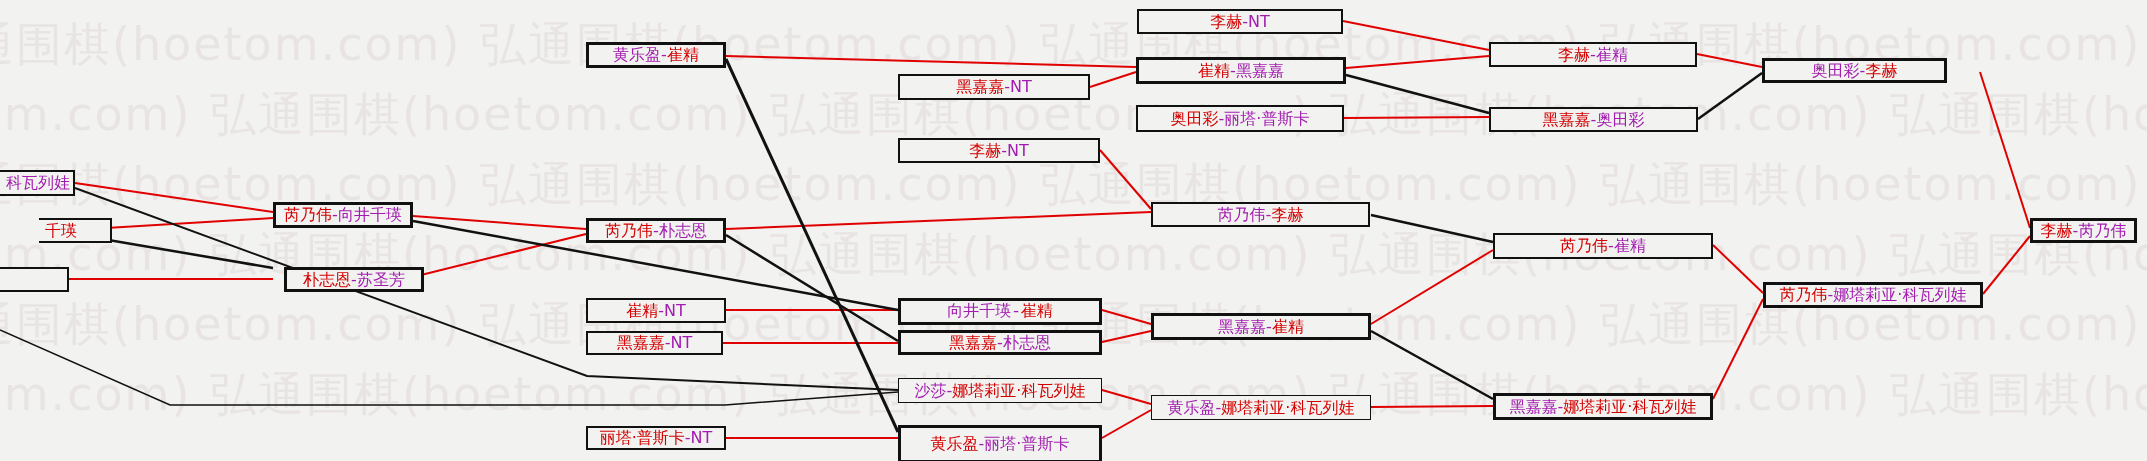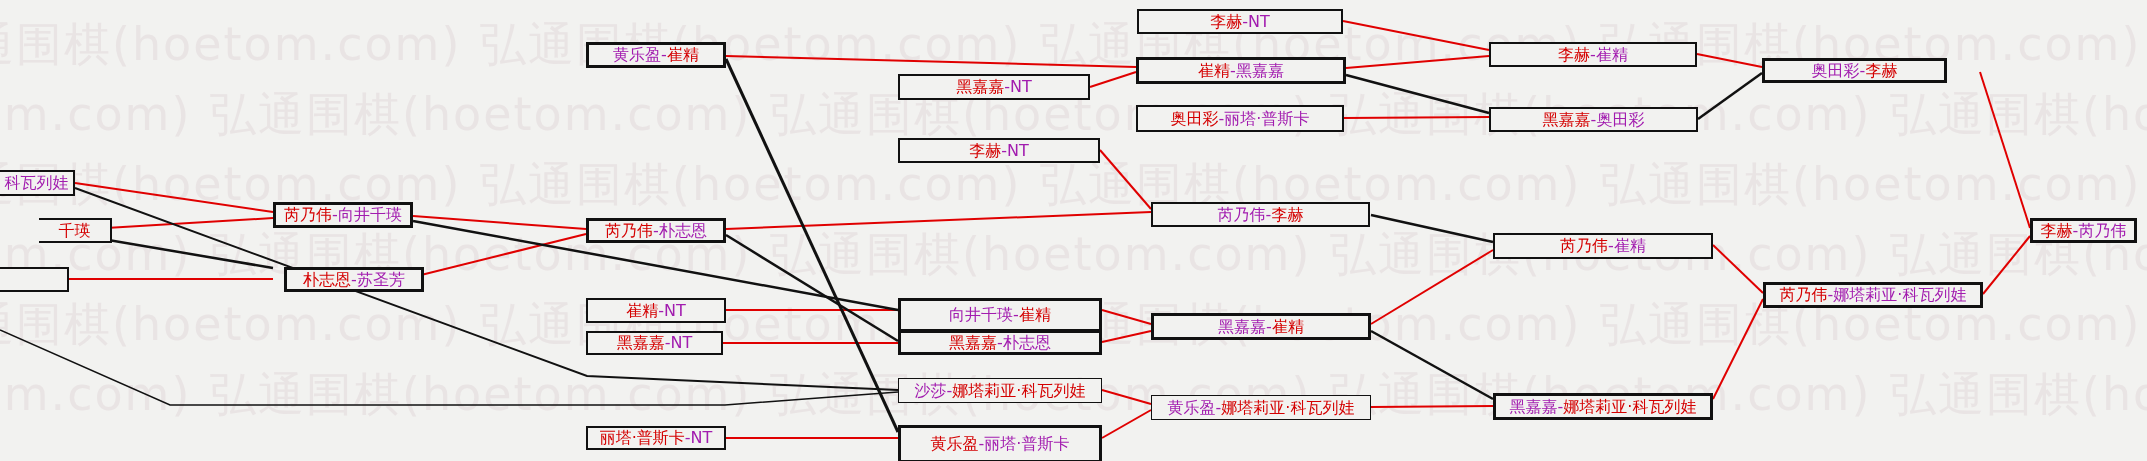--- a/index.html
+++ b/index.html
@@ -23,21 +23,21 @@
     position:absolute;
     display:flex;
     align-items:center;
     justify-content:center;
     background:#f2f2f0;
     font-size:16px;
     white-space:nowrap;
     box-sizing:border-box;
     line-height:1;
   }
-  .match-box.cutleft{border-left:none !important;justify-content:center;}
+  .match-box.cutleft{border-left:none !important;justify-content:flex-start;padding-left:6px;}
   .p-black{color:#a21caf;}
   .p-red{color:#d40000;}
 </style>
 </head>
 <body>
 
 <div id="stage">
   <div id="watermark-layer">
       <div class="wm-row" style="left: -80px; top: 14px; color: rgb(233, 228, 228);">弘通围棋(hoetom.com)</div>
       <div class="wm-row" style="left: 480px; top: 14px; color: rgb(233, 228, 228);">弘通围棋(hoetom.com)</div>
@@ -142,21 +142,21 @@
         <span class="p-black">-NT</span>
       </div>
       <div class="match-box" style="left: 898px; top: 74px; width: 192px; height: 26px; border: 2px solid rgb(17, 17, 17);">
         <span class="p-red">黑嘉嘉</span>
         <span class="p-black">-NT</span>
       </div>
       <div class="match-box" style="left: 898px; top: 138px; width: 202px; height: 25px; border: 2px solid rgb(17, 17, 17);">
         <span class="p-red">李赫</span>
         <span class="p-black">-NT</span>
       </div>
-      <div class="match-box" style="left: 898px; top: 298px; width: 204px; height: 34px; border: 3px solid rgb(17, 17, 17);">
+      <div class="match-box" style="left: 898px; top: 298px; width: 204px; height: 27px; border: 3px solid rgb(17, 17, 17); font-family: Liberation Mono, monospace;">
         <span class="p-black">向井千瑛-</span>
         <span class="p-red">崔精</span>
       </div>
       <div class="match-box" style="left: 898px; top: 330px; width: 204px; height: 25px; border: 3px solid rgb(17, 17, 17);">
         <span class="p-red">黑嘉嘉</span>
         <span class="p-black">-朴志恩</span>
       </div>
       <div class="match-box" style="left: 898px; top: 378px; width: 204px; height: 25px; border: 1px solid rgb(17, 17, 17);">
         <span class="p-black">沙莎-</span>
         <span class="p-red">娜塔莉亚·科瓦列娃</span>

